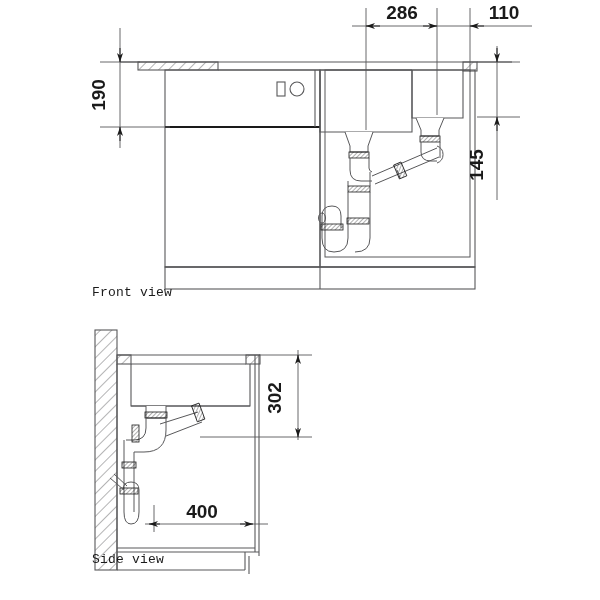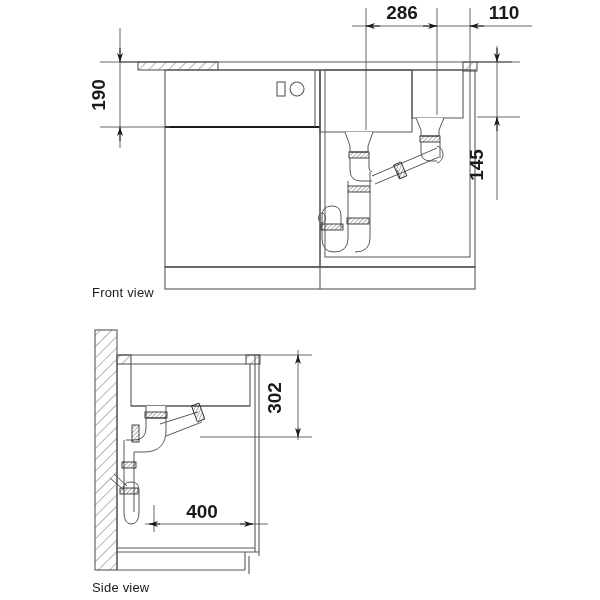--- a/index.html
+++ b/index.html
@@ -19,28 +19,28 @@
   }
   #drawing-svg {
     position: absolute;
     left: 0;
     top: 0;
     width: 600px;
     height: 600px;
   }
   .view-caption {
     position: absolute;
-    font-family: Liberation Sans, sans-serif;
+    font-family: Liberation Mono, monospace;
     font-size: 13px;
     color: #1a1a1a;
     letter-spacing: 0.2px;
     white-space: nowrap;
   }
   #caption-front { left: 92px; top: 285px; }
-  #caption-side  { left: 92px; top: 580px; }
+  #caption-side  { left: 92px; top: 552px; }
 </style>
 </head>
 <body>
 
 <div id="sheet">
 
   <svg id="drawing-svg" viewBox="0 0 600 600">
     <defs>
       <pattern id="hatch45" width="7" height="7" patternTransform="rotate(45)" patternUnits="userSpaceOnUse">
         <line x1="0" y1="0" x2="0" y2="7" stroke="#58585a" stroke-width="0.9"></line>

